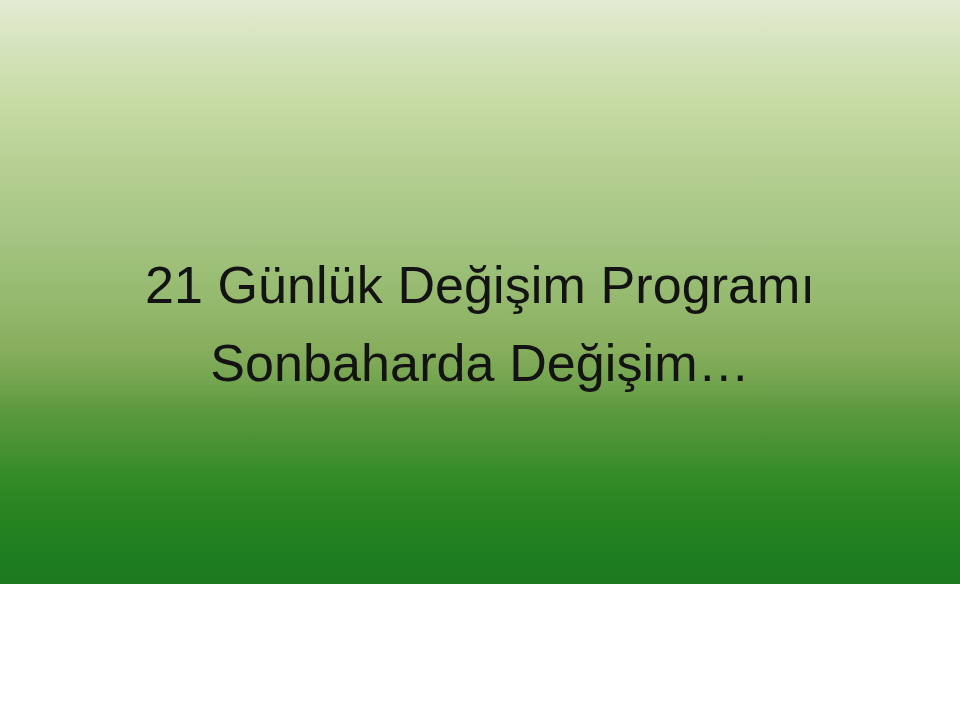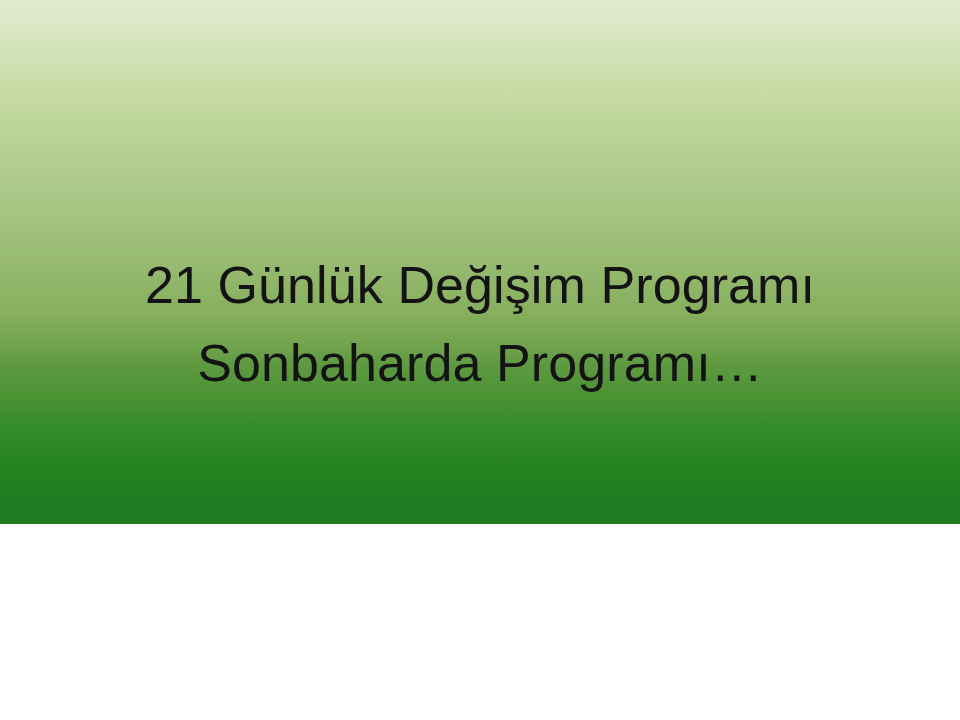--- a/index.html
+++ b/index.html
@@ -10,21 +10,21 @@
   }
 
   body {
     font-family: "Liberation Sans", sans-serif;
   }
 
   
   .slide {
     position: relative;
     width: 960px;
-    height: 524px;
+    height: 584px;
     overflow: hidden;
     box-sizing: border-box;
     
     background-image: linear-gradient(
       to bottom,
       #e3ebd2   0.0%,
       #d8e5c2   6.0%,
       #c7dba5  17.4%,
       #b9d296  26.0%,
       #aac887  36.8%,
@@ -63,16 +63,16 @@
     display: block;
   }
 </style>
 </head>
 <body>
 
 <div class="slide">
 
   <div class="title-block">
     <span class="title-line">21 Günlük Değişim Programı</span>
-    <span class="title-line">Sonbaharda Programı…</span>
+    <span class="title-line">Sonbaharda Değişim…</span>
   </div>
 
 </div>
 
 </body></html>

